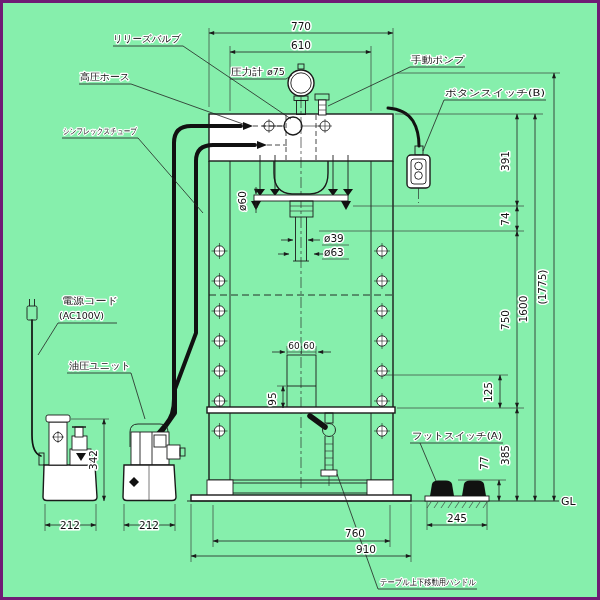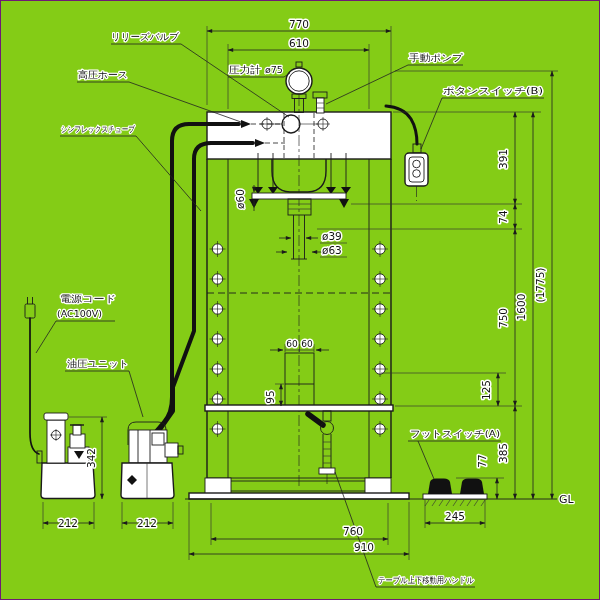--- a/index.html
+++ b/index.html
@@ -1,16 +1,16 @@
 <!DOCTYPE html>
 <html><head>
 <meta charset="utf-8">
 <style>
   html,body{margin:0;padding:0;background:#fff;}
-  .stage{width:600px;height:600px;background:#84cc16;border:1px solid #701a75;box-sizing:border-box;
+  .stage{width:600px;height:600px;background:#86efac;border:3px solid #701a75;box-sizing:border-box;
          font-family:"DejaVu Sans",sans-serif;}
   svg{display:block}
   .s{stroke:#1b1b1b;fill:none;stroke-width:.9;stroke-linecap:butt}
   .s2{stroke-width:1.4}
   .w{fill:#fff}
   .blk{fill:#111;stroke:none}
   .thk{stroke:#111;fill:none;stroke-width:4;stroke-linecap:round;stroke-linejoin:round}
   .cab{stroke:#111;fill:none;stroke-width:3;stroke-linecap:round}
   .crd{stroke:#111;fill:none;stroke-width:1.7;stroke-linecap:round}
   .xln{stroke:#333;fill:none;stroke-width:.65}

